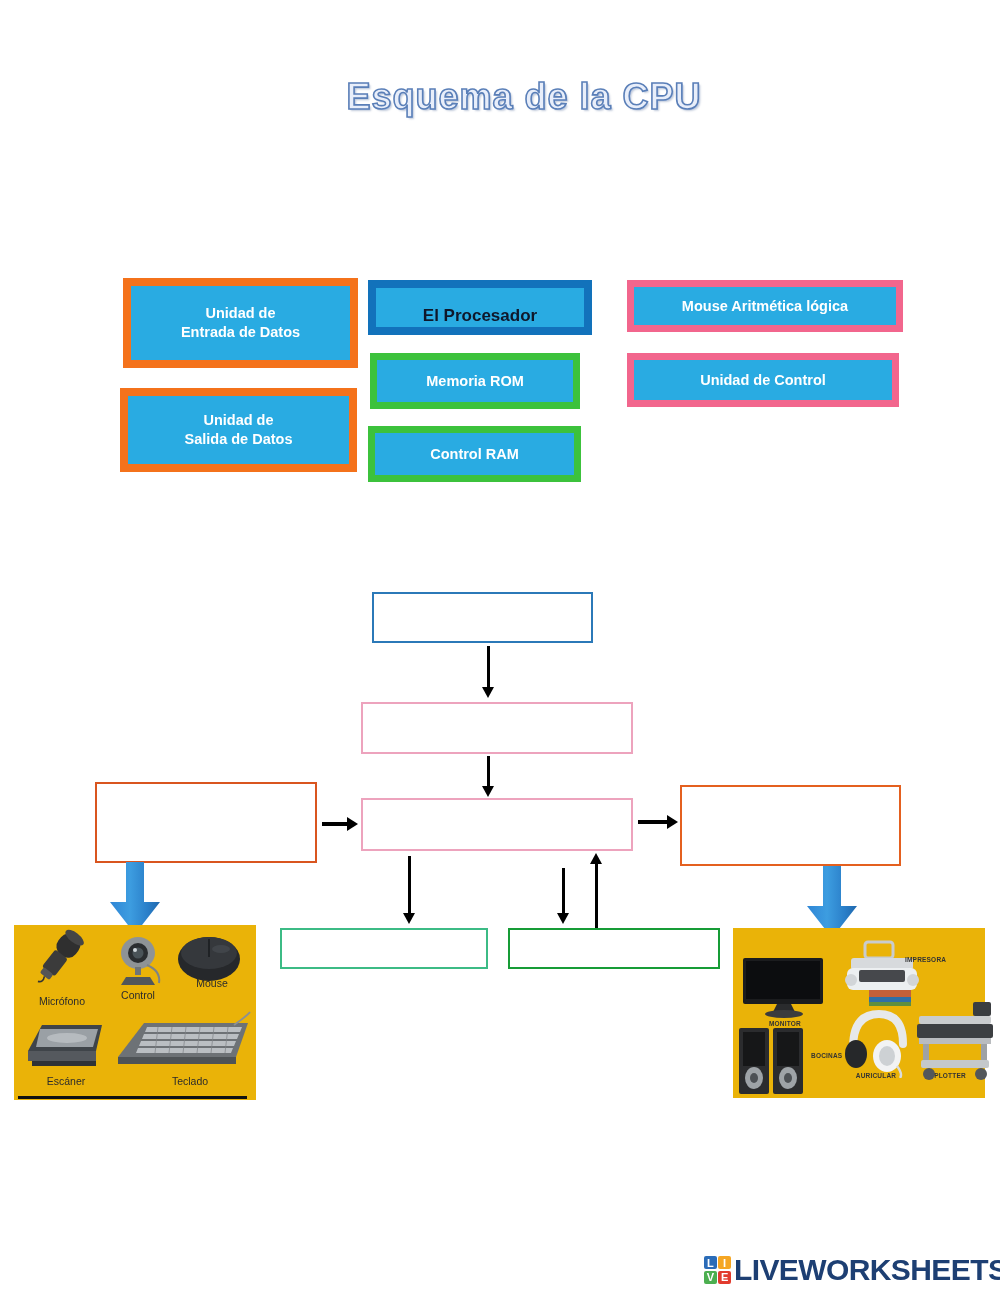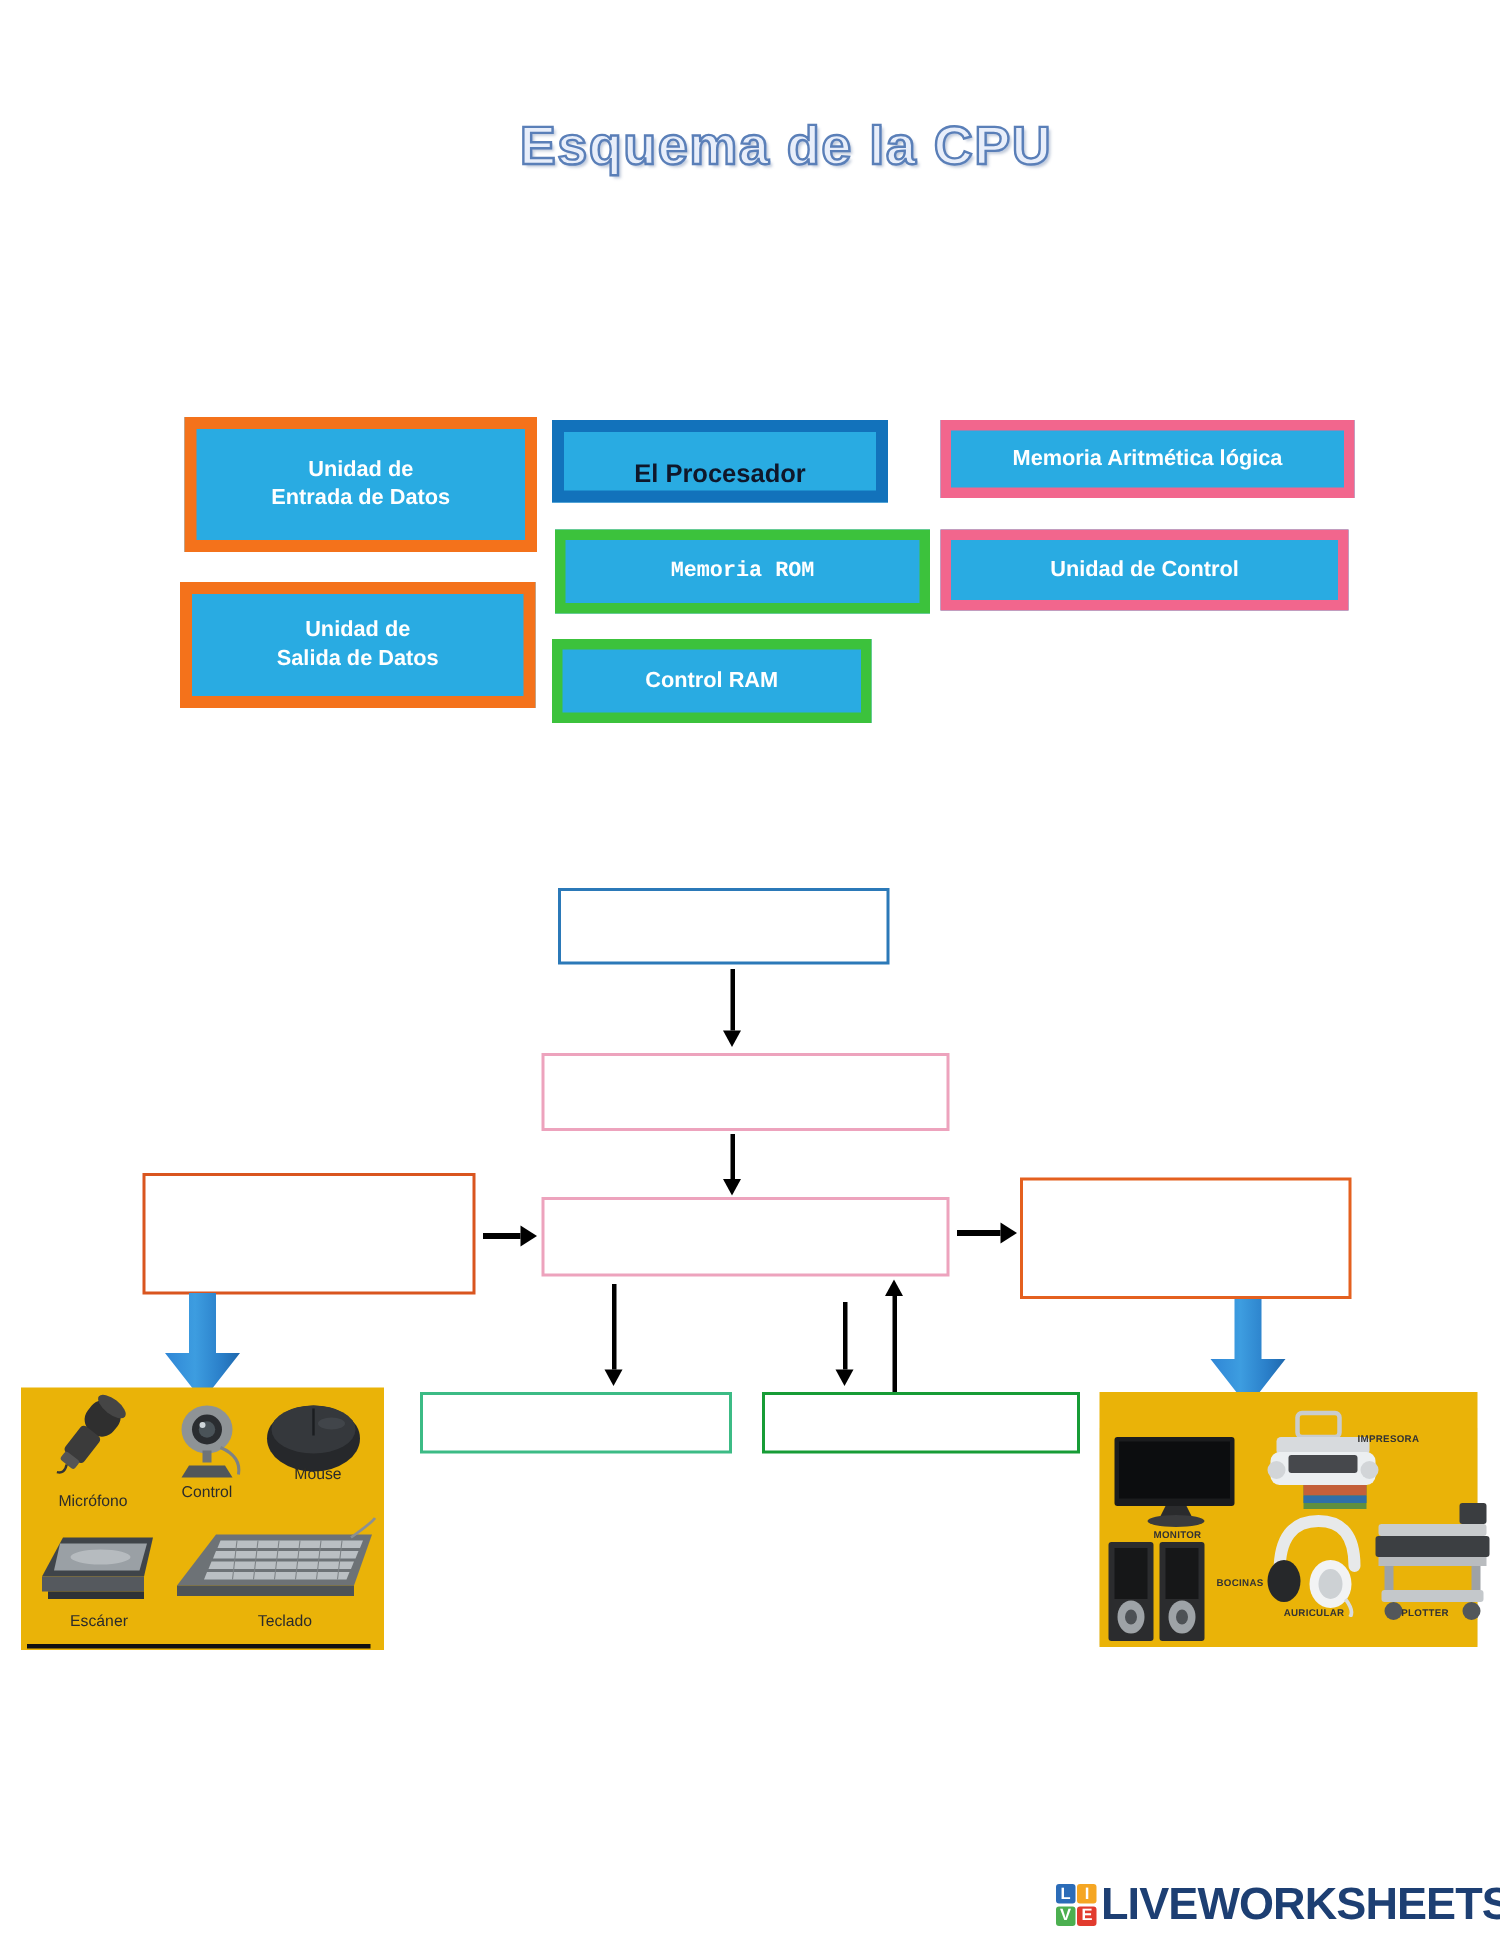--- a/index.html
+++ b/index.html
@@ -41,21 +41,21 @@
   }
   .chip.two-line{font-size:14.5px;}
   .b-orange{border:8px solid #f4721b;}
   .b-blue  {border:8px solid #1272bb; color:#0f172a; font-size:17px;align-items:flex-end;}
   .b-green {border:7px solid #3cc23c;}
   .b-pink  {border:7px solid #f2668d;}
 
   #chip-entrada  {left:123px;top:278px;width:235px;height:90px;}
   #chip-salida   {left:120px;top:388px;width:237px;height:84px;}
   #chip-proc     {left:368px;top:280px;width:224px;height:55px;}
-  #chip-rom      {left:370px;top:353px;width:250px;height:56px;font-family:Liberation Mono, monospace;}
+  #chip-rom      {left:370px;top:353px;width:210px;height:56px;}
   #chip-ram      {left:368px;top:426px;width:213px;height:56px;}
   #chip-ual      {left:627px;top:280px;width:276px;height:52px;}
   #chip-uc       {left:627px;top:353px;width:272px;height:54px;}
 
   
   .dbox{position:absolute;box-sizing:border-box;background:#ffffff;}
   #box-proc   {left:372px;top:592px;width:221px;height:51px;border:2.5px solid #2b79b8;}
   #box-uc     {left:361px;top:702px;width:272px;height:52px;border:2px solid #eda3bd;}
   #box-ual    {left:361px;top:798px;width:272px;height:53px;border:2px solid #eda3bd;}
   #box-entrada{left:95px; top:782px;width:222px;height:81px;border:2px solid #d9551f;}
@@ -131,21 +131,21 @@
 
   <div class="chip b-green" id="chip-rom">
     <span>Memoria ROM</span>
   </div>
 
   <div class="chip b-green" id="chip-ram">
     <span>Control RAM</span>
   </div>
 
   <div class="chip b-pink" id="chip-ual">
-    <span>Memoria Aritmética lógica</span>
+    <span>Mouse Aritmética lógica</span>
   </div>
 
   <div class="chip b-pink" id="chip-uc">
     <span>Unidad de Control</span>
   </div>
 
   <div class="dbox" id="box-proc"></div>
   <div class="dbox" id="box-uc"></div>
   <div class="dbox" id="box-ual"></div>
   <div class="dbox" id="box-entrada"></div>

